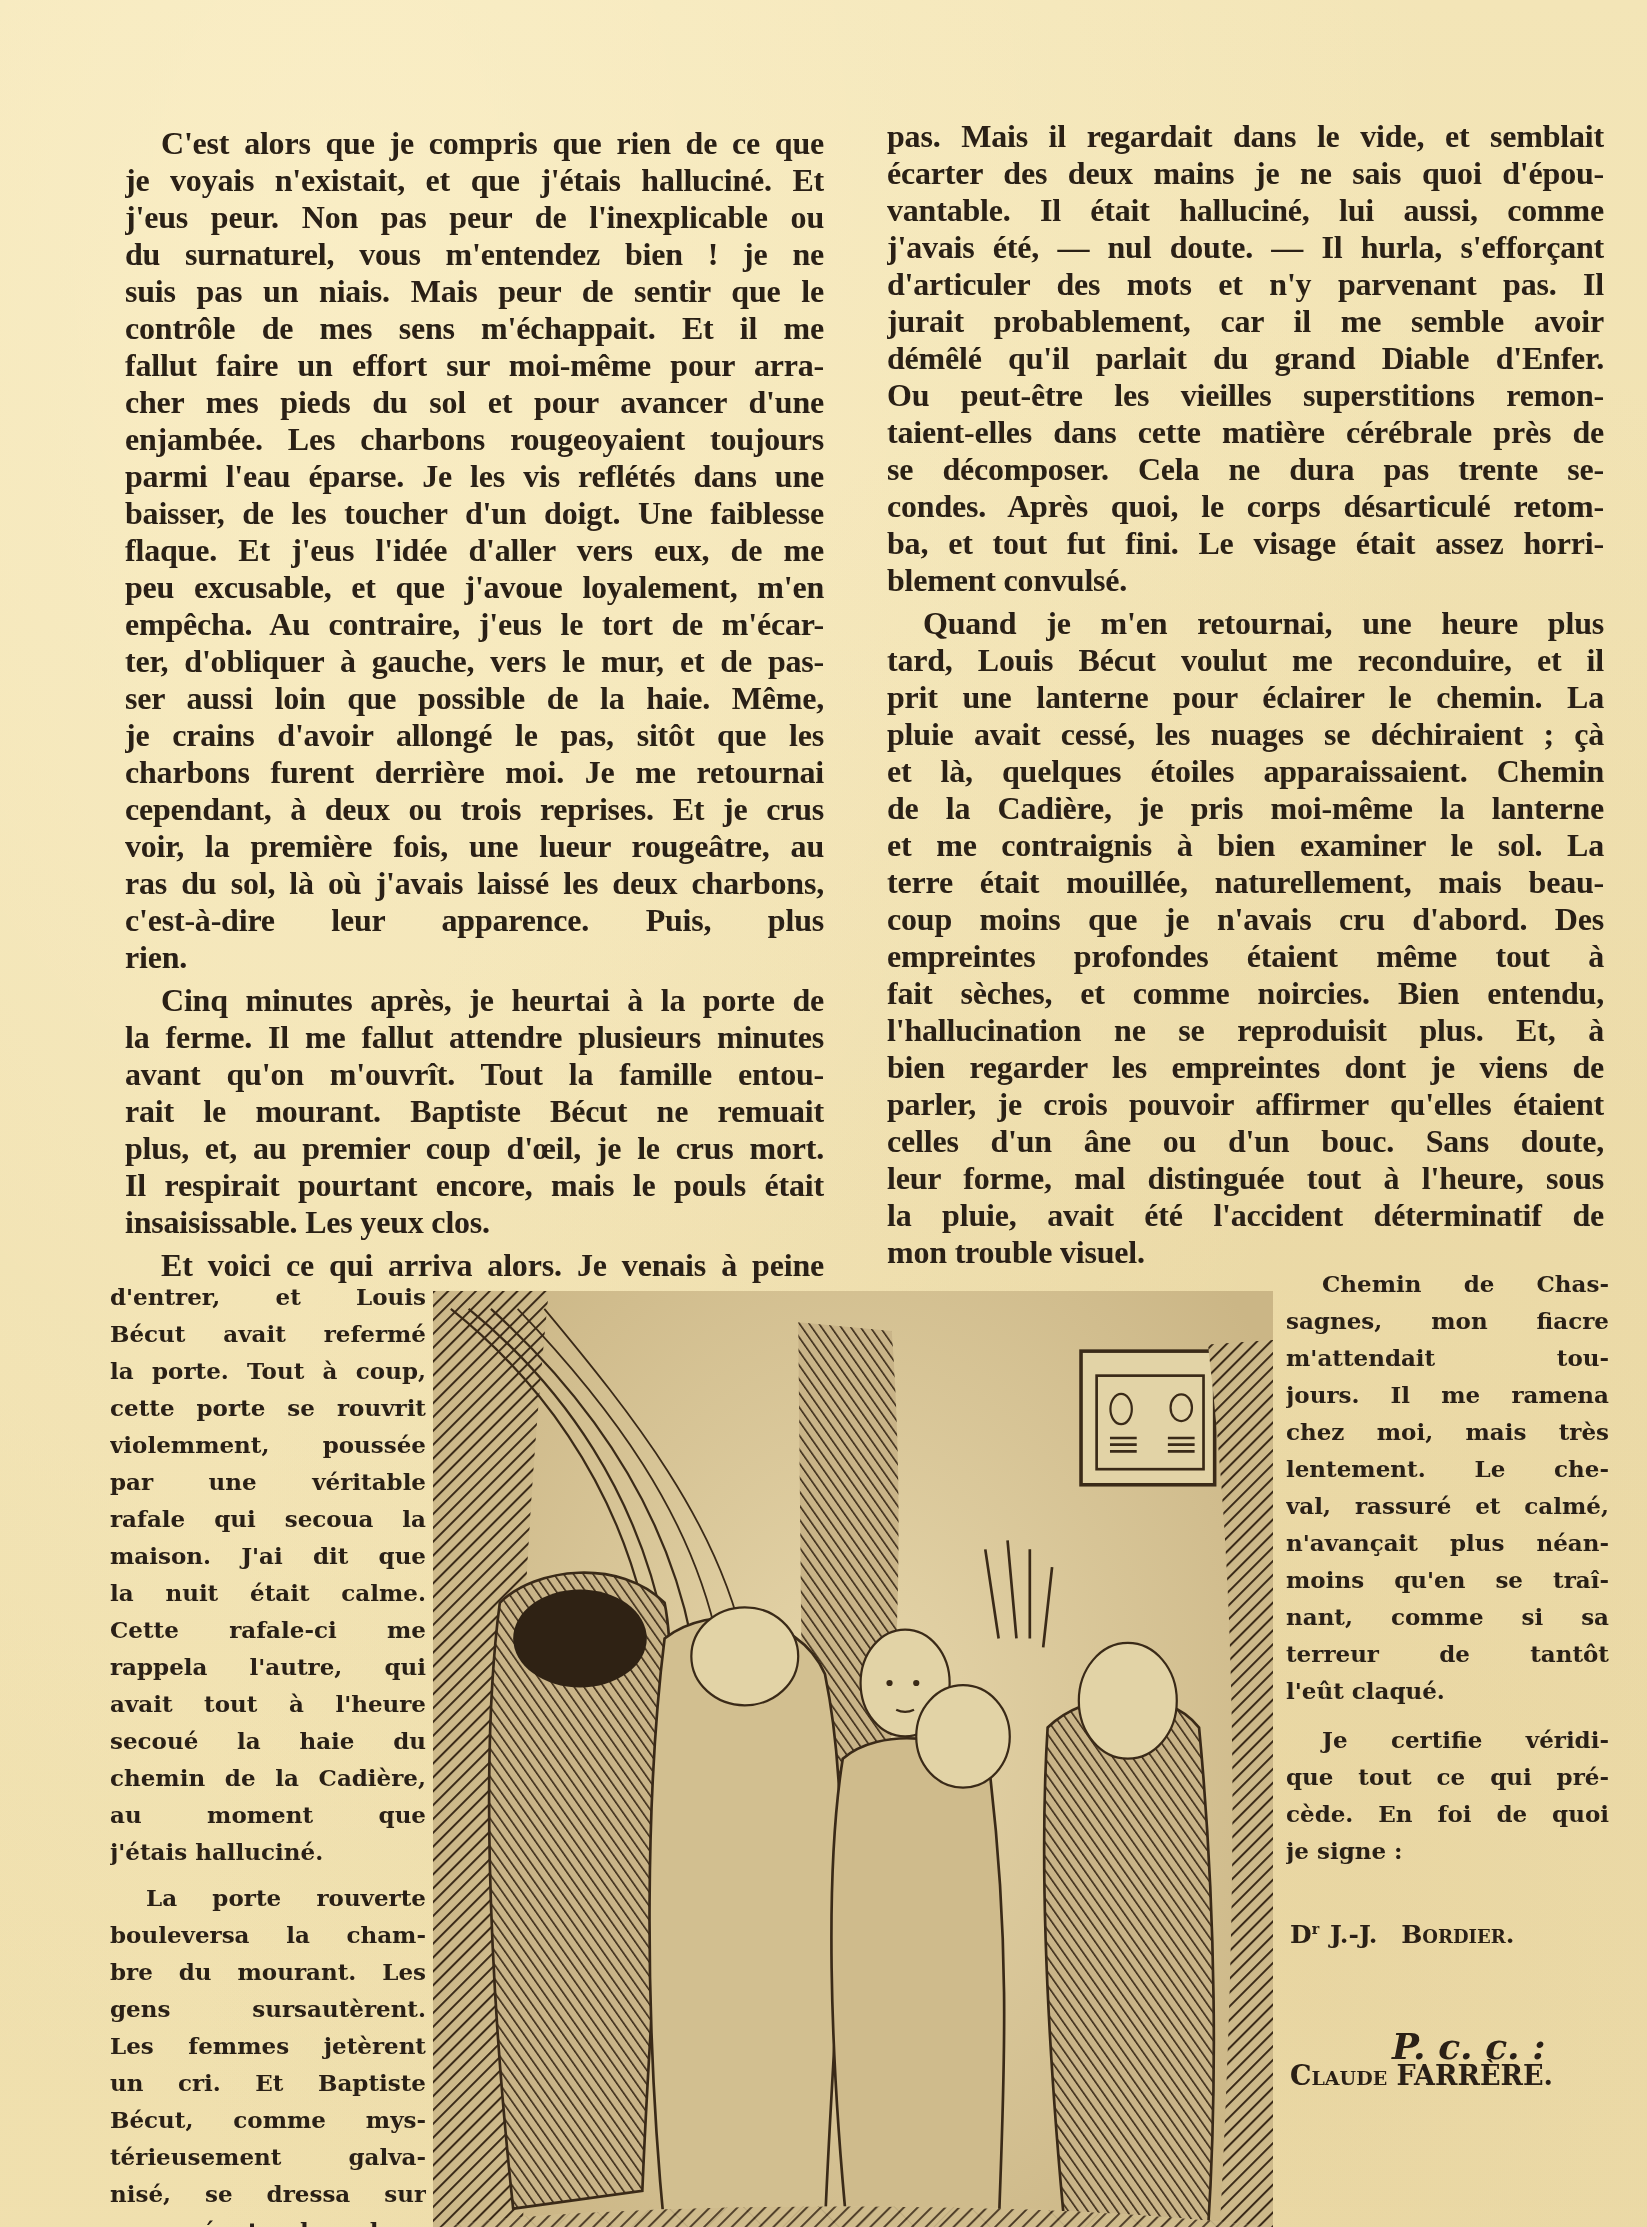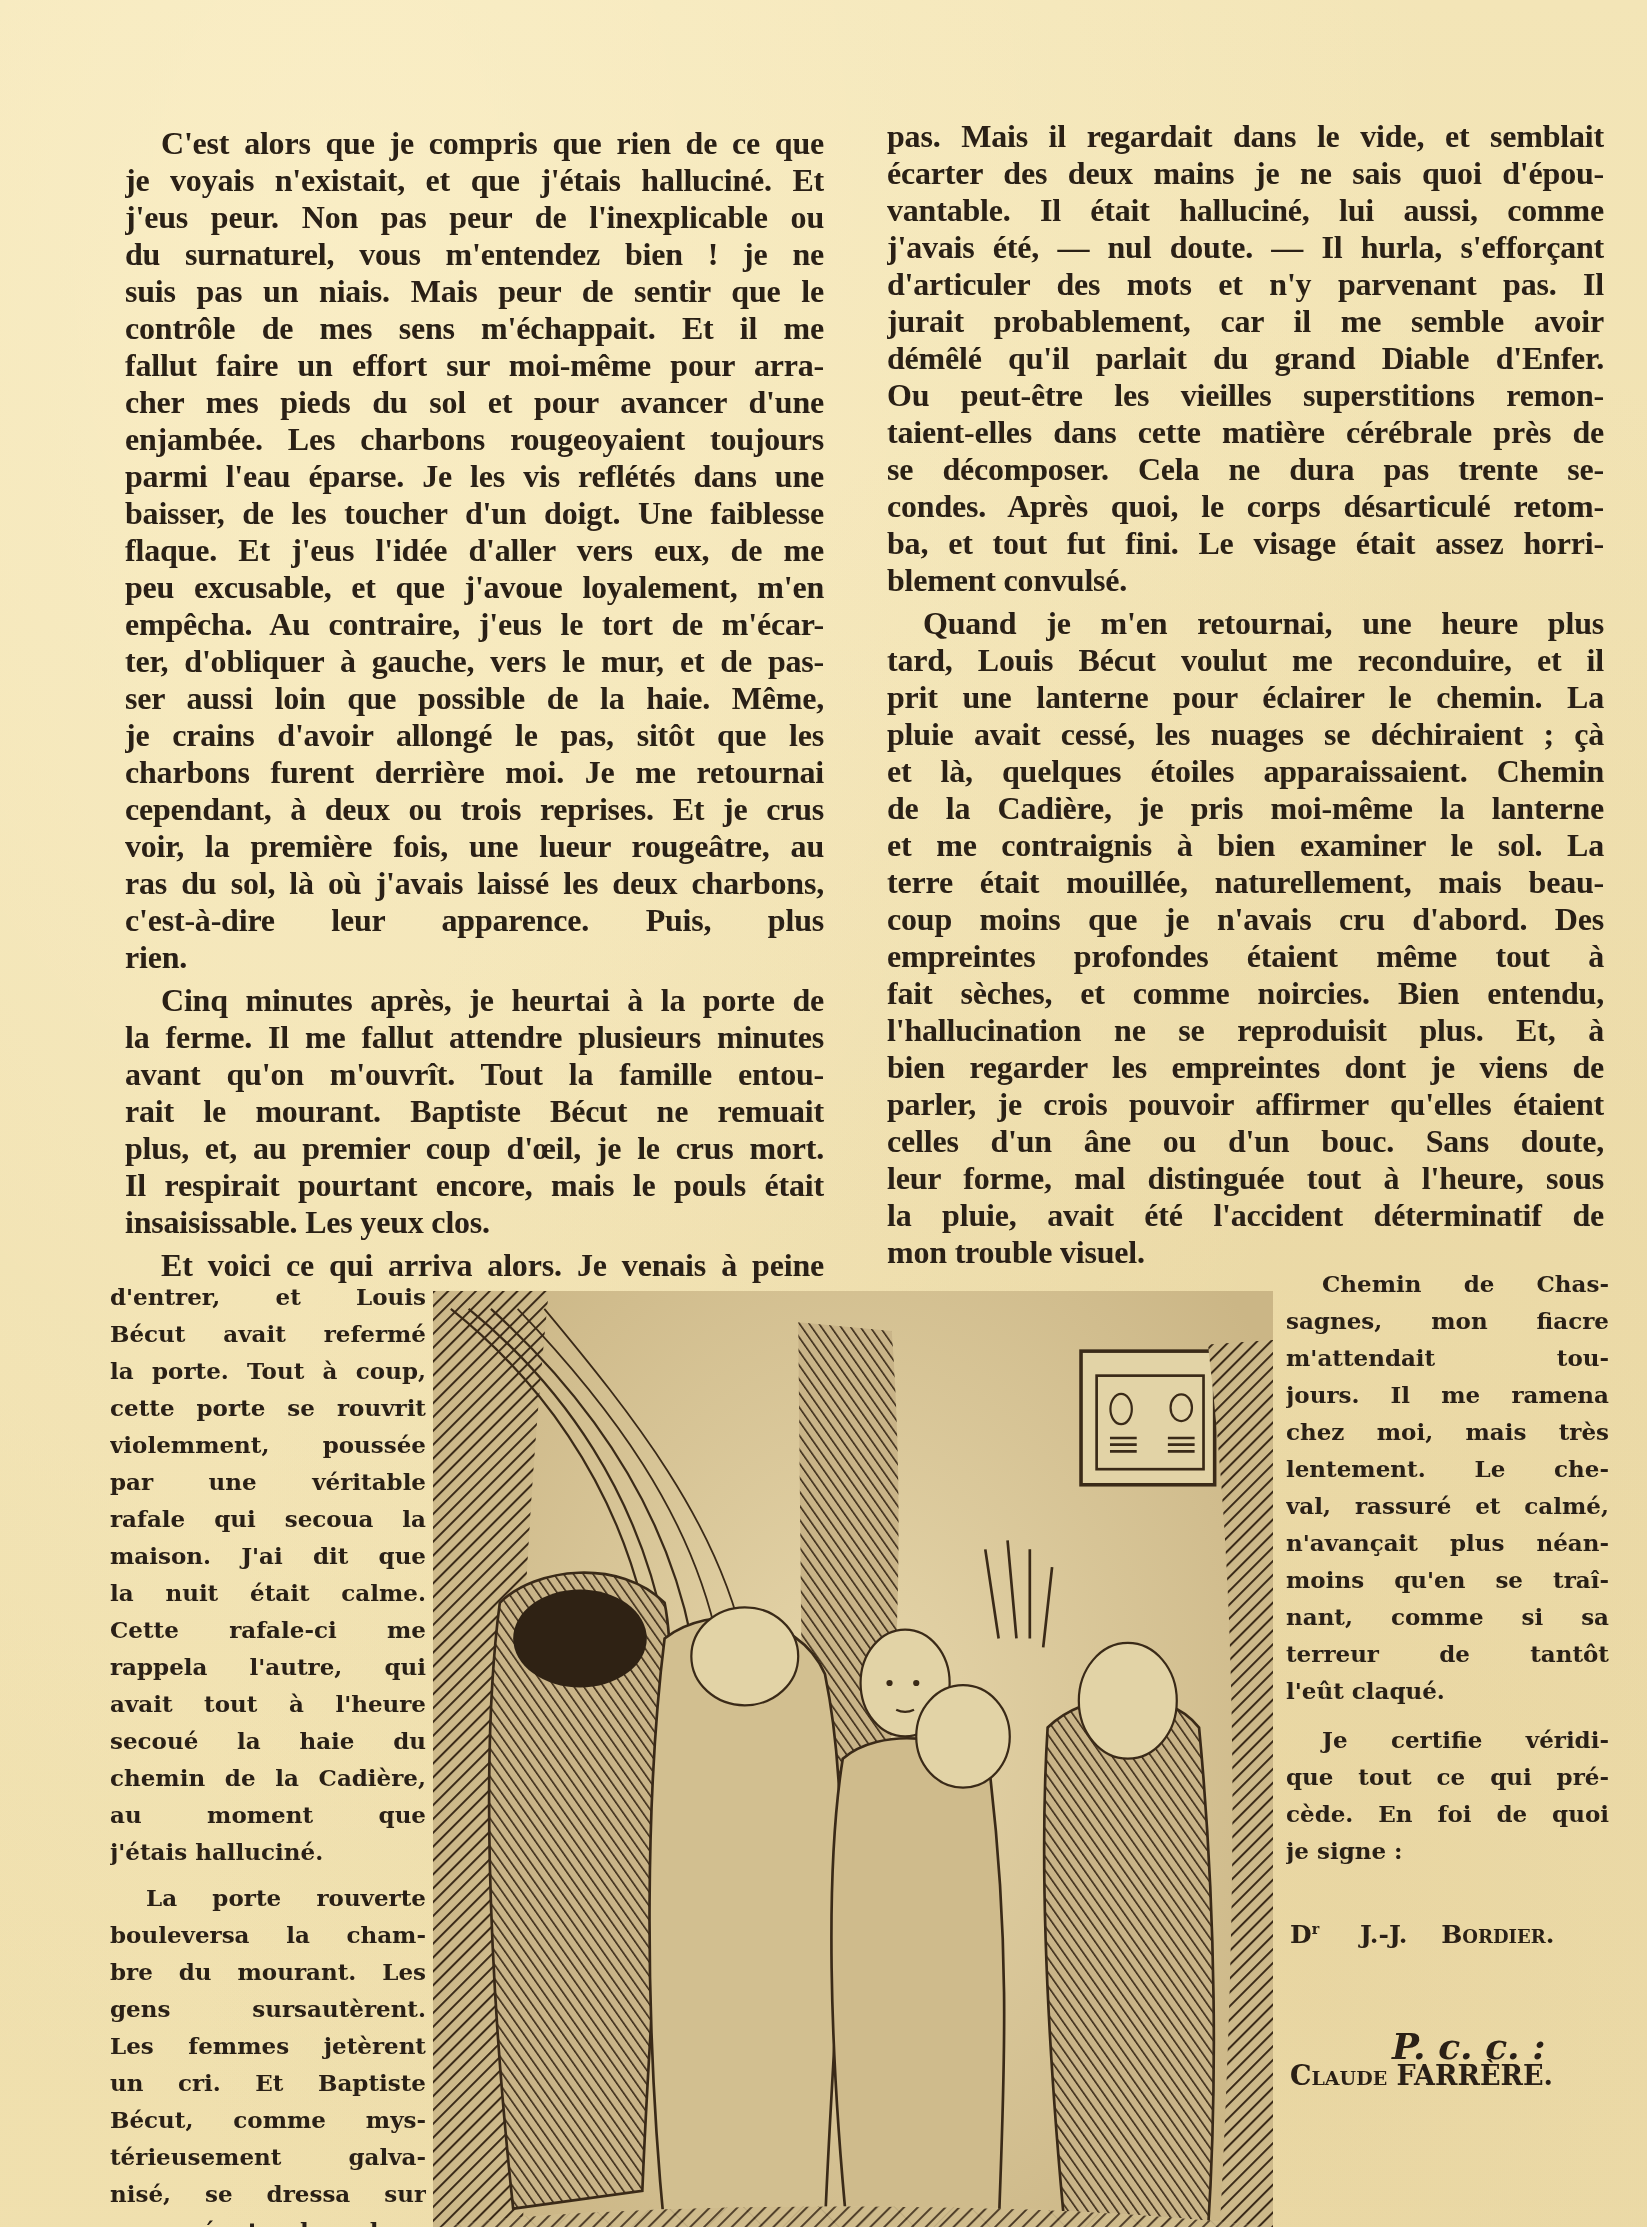--- a/index.html
+++ b/index.html
@@ -192,22 +192,22 @@
   <div>
       <span class="line indent">Je certifie véridi-</span>
       <span class="line">que tout ce qui pré-</span>
       <span class="line">cède. En foi de quoi</span>
       <span class="line last">je signe :</span>
     </div>
 </div>
 
 <div class="sig" style="left:1290px; top:1920px;">
   <span>D</span><sup style="font-size:14.3px">r</sup>
-  <span style="margin-left:32px">J.-J.</span>
-  <span class="sc" style="margin-left:25px">Bordier.</span>
+  <span style="margin-left:2px">J.-J.</span>
+  <span class="sc" style="margin-left:15px">Bordier.</span>
 </div>
 <div class="sig italic" style="left:1392px; top:2025px; font-size:36px;">P. c. c. :</div>
 <div class="sig" style="left:1290px; top:2060px; font-size:27px;">
   <span class="sc">Claude</span>
   <span>FARRÈRE.</span>
 </div>
 
 <div id="illustration">
   <svg viewBox="0 0 1886 2420" preserveAspectRatio="none">
     <defs>

